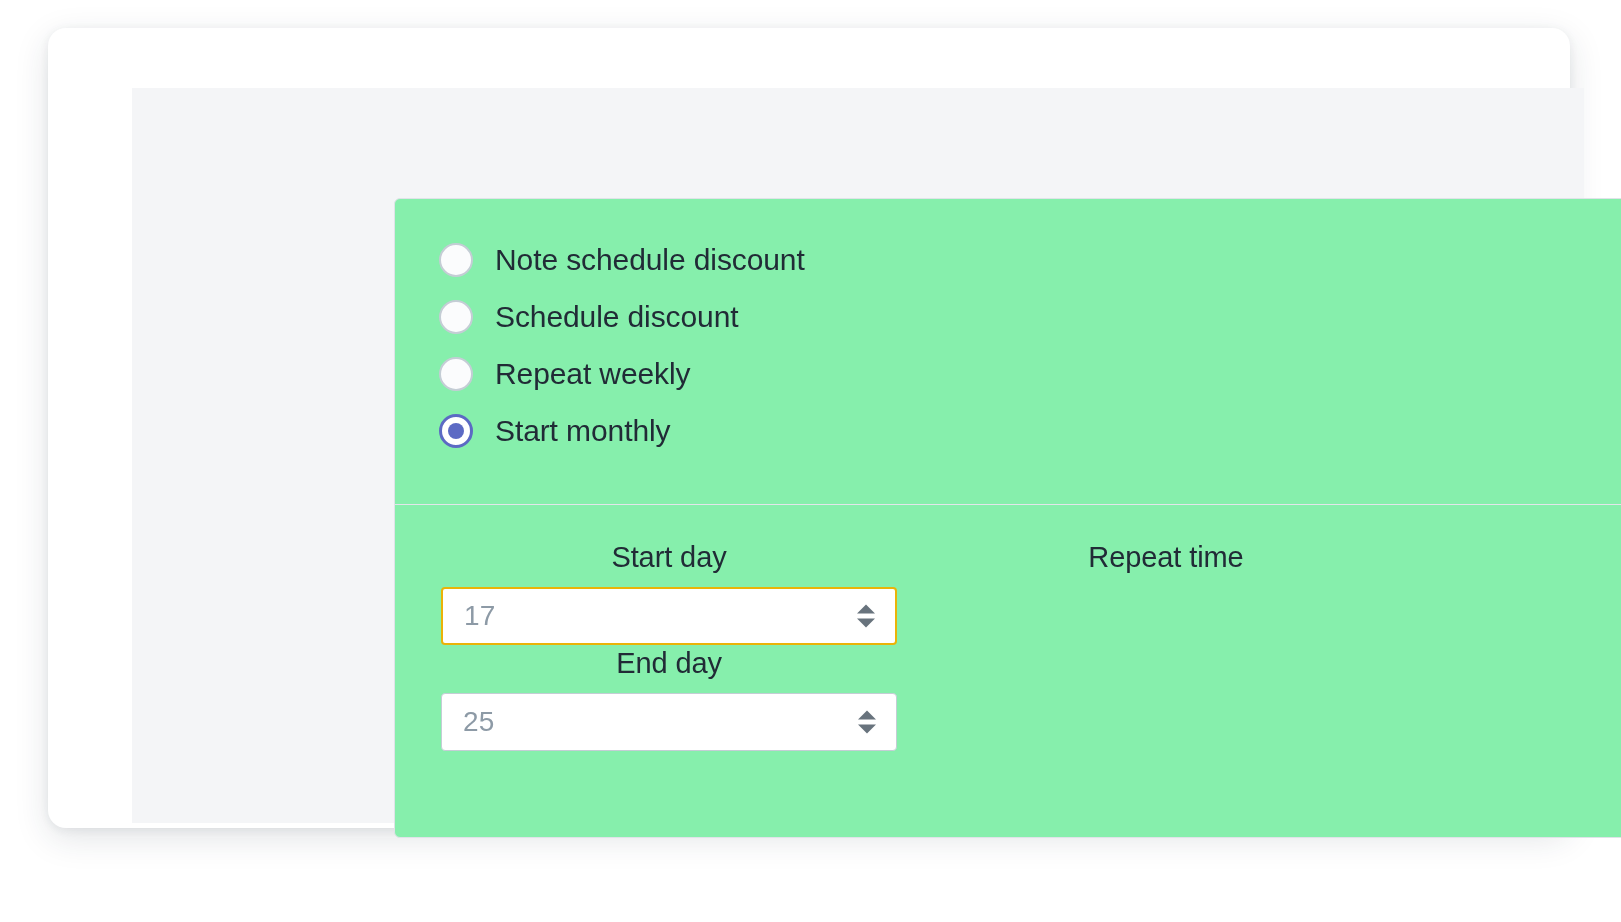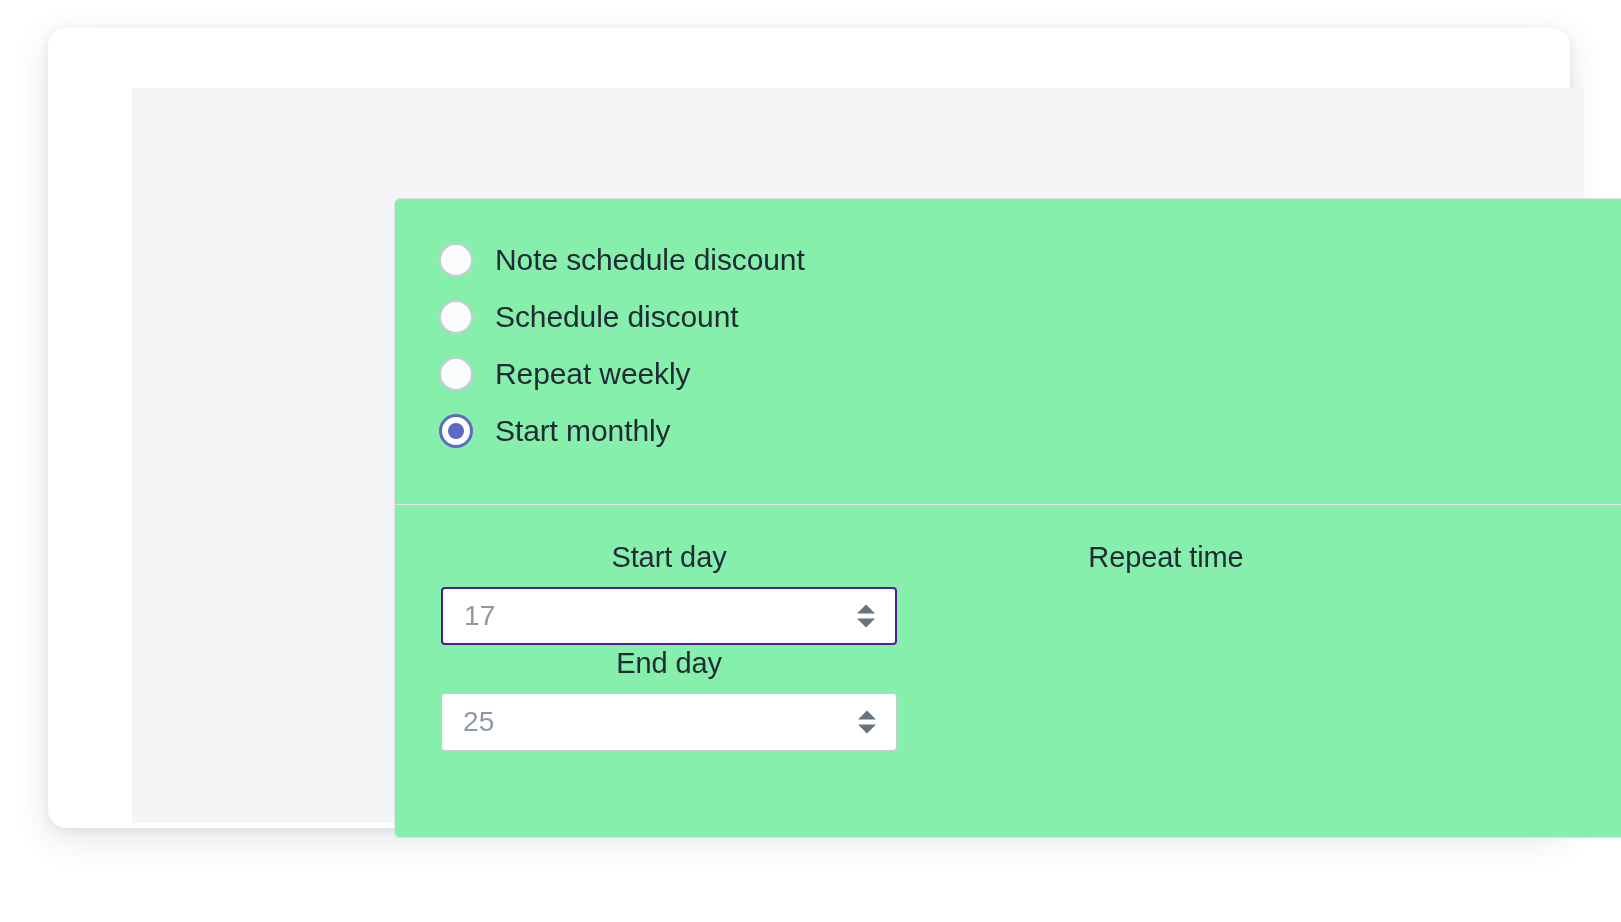--- a/index.html
+++ b/index.html
@@ -148,21 +148,21 @@
     height: 58px;
     background: #ffffff;
     border: 1px solid #c4cdd5;
     border-radius: 4px;
     box-sizing: border-box;
     display: flex;
     align-items: center;
   }
 
   .field-control.focused {
-    border: 2px solid #4c1d95;
+    border: 2px solid #eab308;
   }
 
   .field-value {
     font-size: 28px;
     line-height: 32px;
     color: #8d9aa6;
     padding-left: 21px;
     letter-spacing: 0.1px;
   }
 

